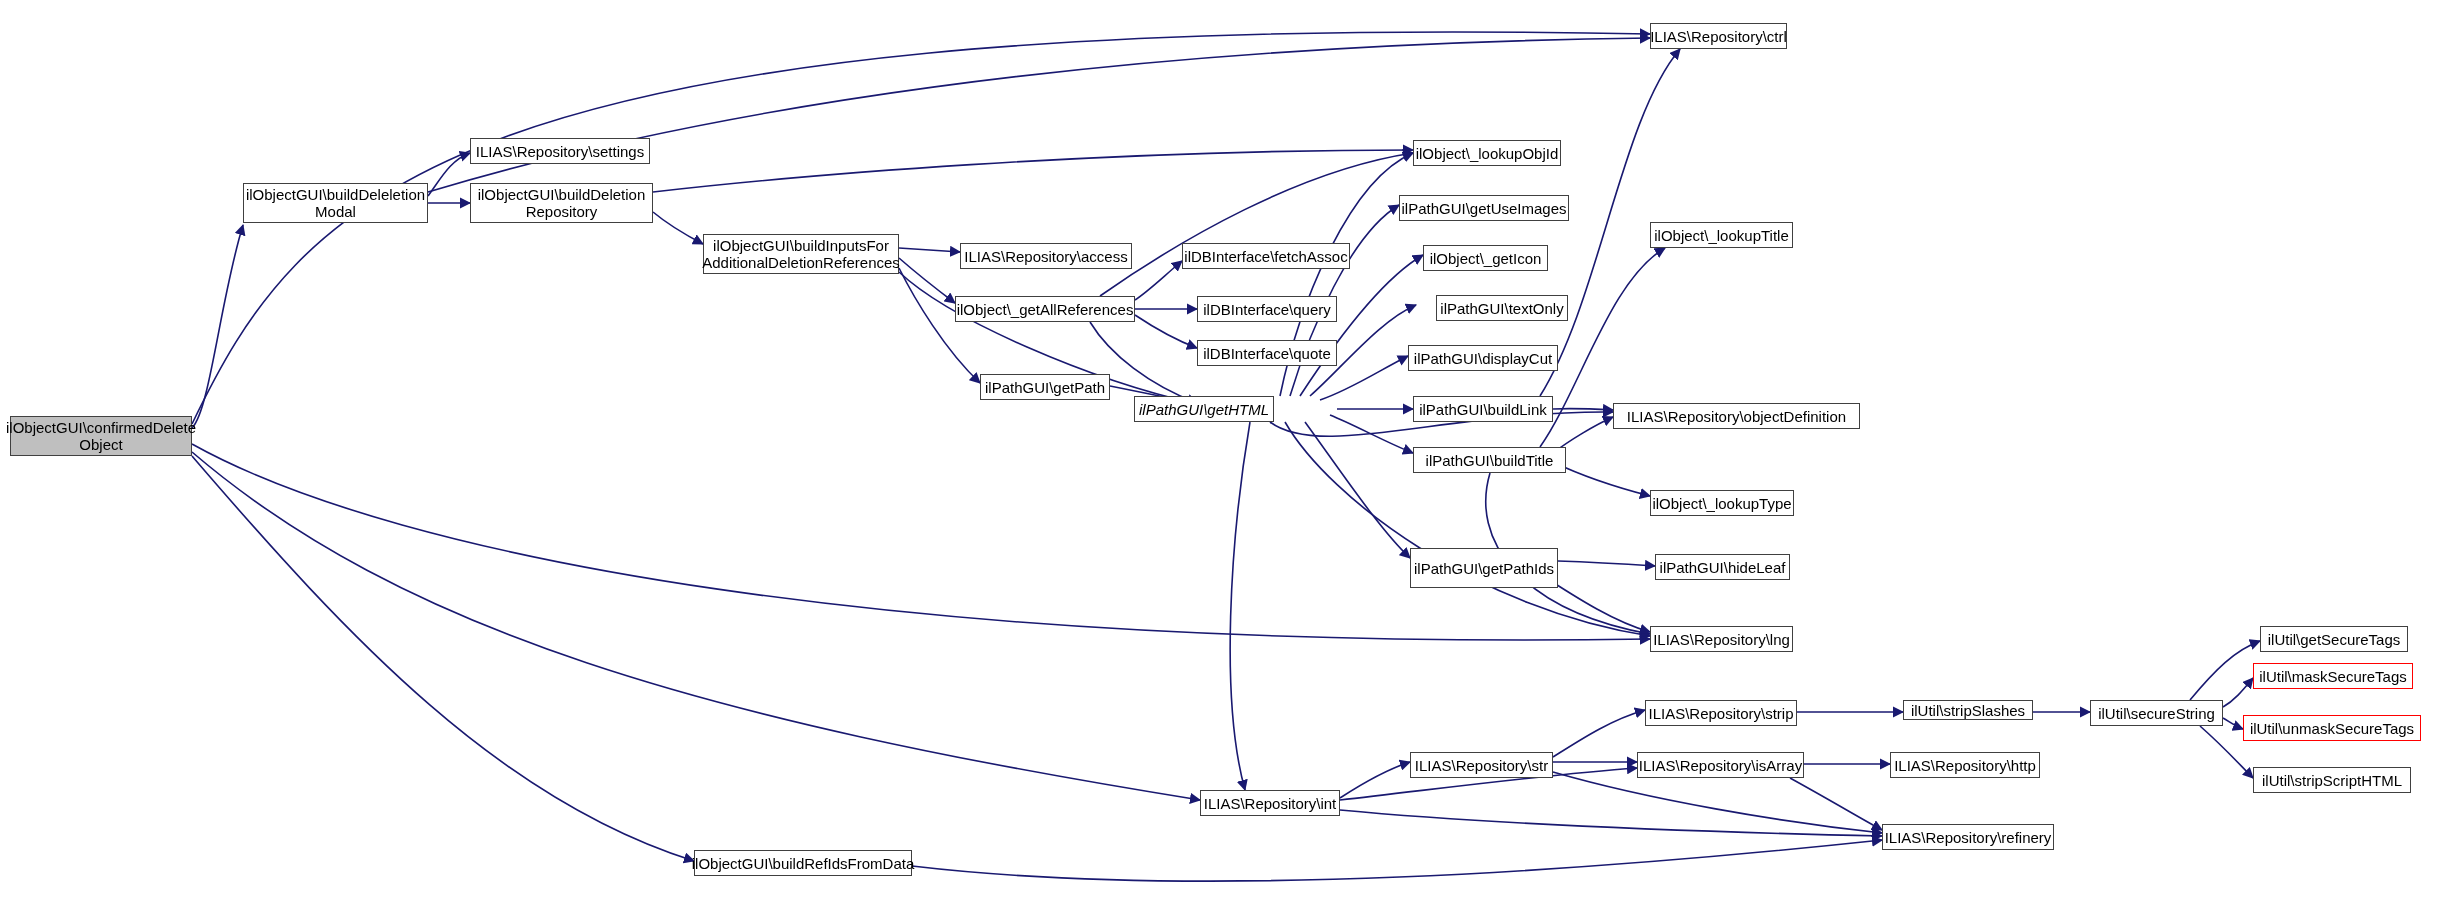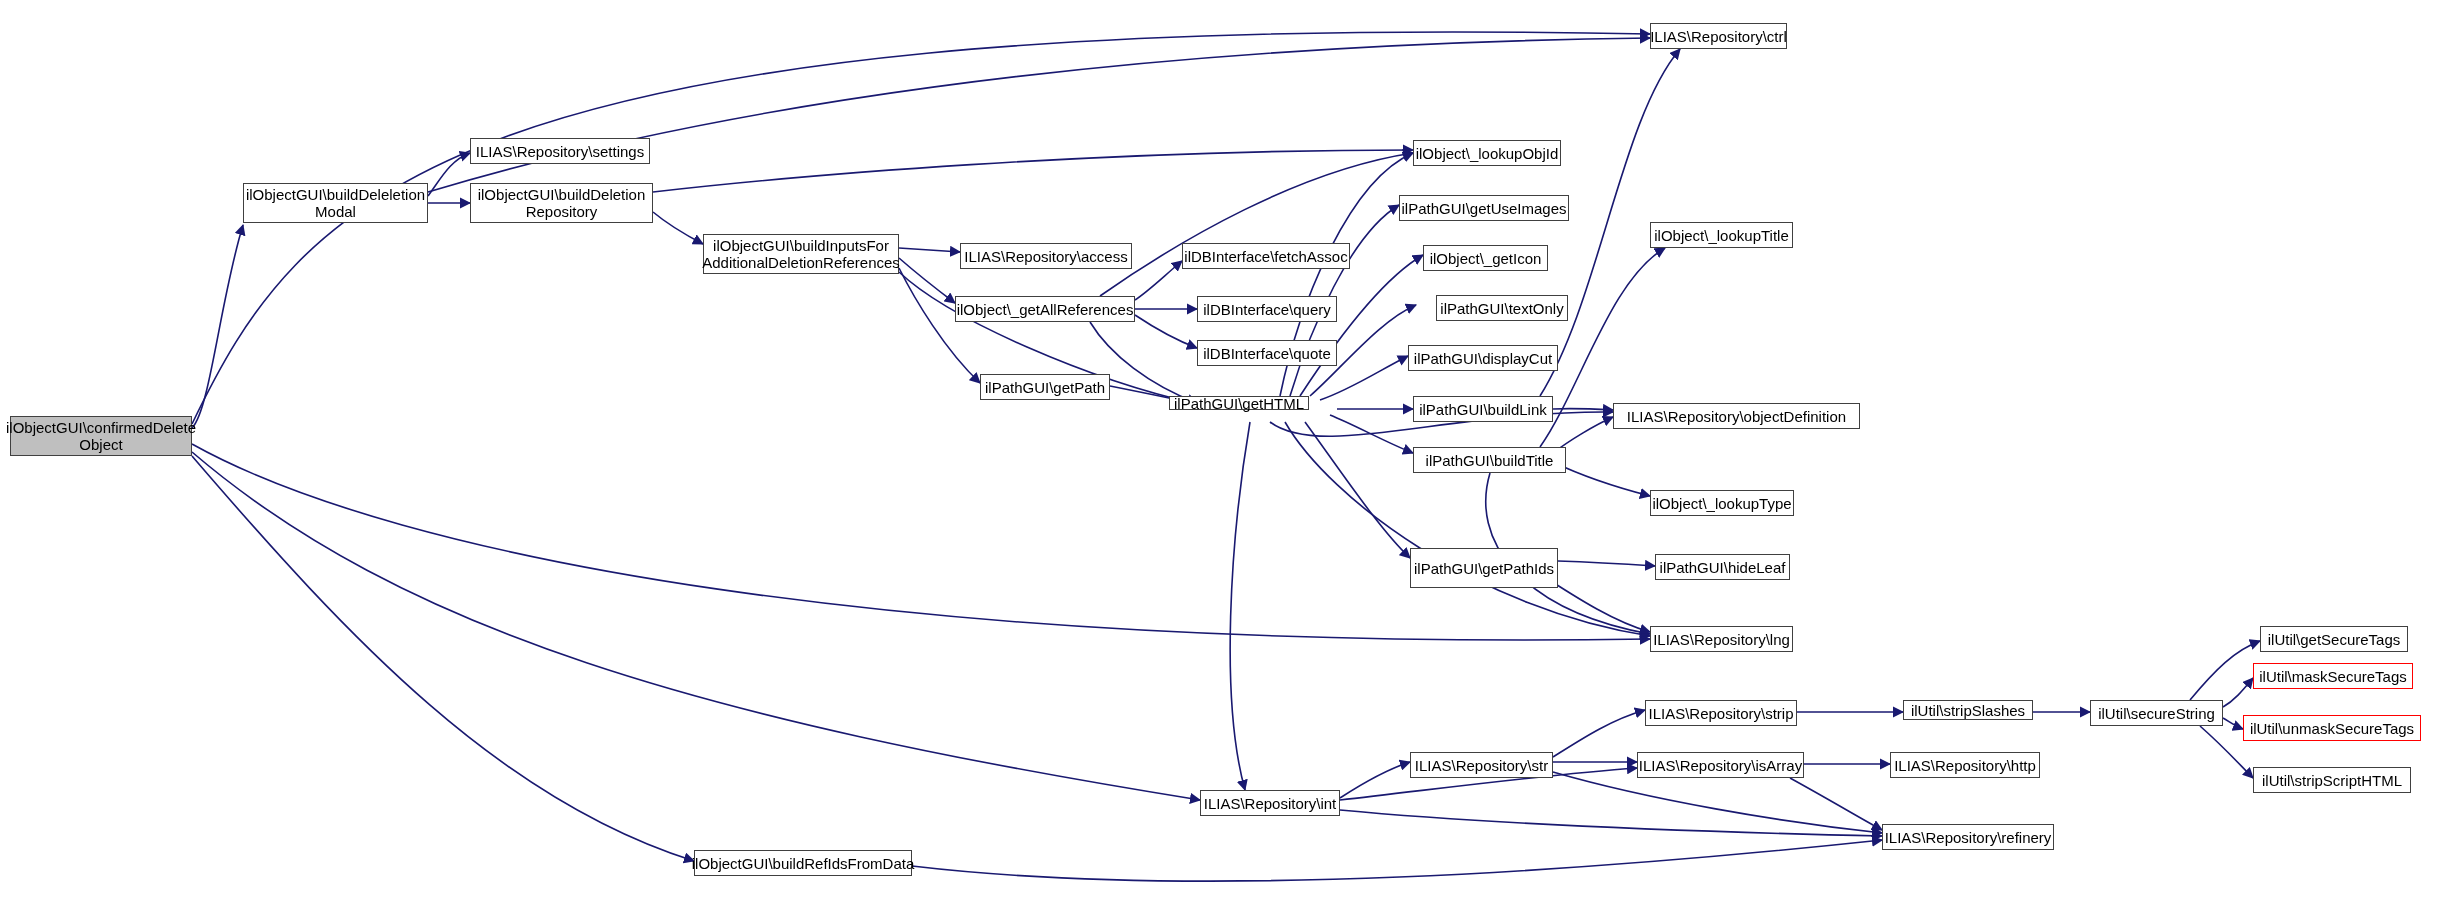--- a/index.html
+++ b/index.html
@@ -91,21 +91,21 @@
       <div class="node" style="left: 470px; top: 183px; width: 183px; height: 40px;">ilObjectGUI\buildDeletion
 Repository</div>
       <div class="node" style="left: 703px; top: 234px; width: 196px; height: 40px;">ilObjectGUI\buildInputsFor
 AdditionalDeletionReferences</div>
       <div class="node" style="left: 960px; top: 243px; width: 172px; height: 26px;">ILIAS\Repository\access</div>
       <div class="node" style="left: 955px; top: 296px; width: 180px; height: 26px;">ilObject\_getAllReferences</div>
       <div class="node" style="left: 980px; top: 374px; width: 130px; height: 26px;">ilPathGUI\getPath</div>
       <div class="node" style="left: 1182px; top: 243px; width: 168px; height: 26px;">ilDBInterface\fetchAssoc</div>
       <div class="node" style="left: 1197px; top: 296px; width: 140px; height: 26px;">ilDBInterface\query</div>
       <div class="node" style="left: 1197px; top: 340px; width: 140px; height: 26px;">ilDBInterface\quote</div>
-      <div class="node" style="left: 1169px; top: 396px; width: 140px; height: 14px;">ilPathGUI\getHTML</div>
+      <div class="node" style="left: 1134px; top: 396px; width: 140px; height: 26px; font-style: italic;">ilPathGUI\getHTML</div>
       <div class="node" style="left: 1413px; top: 140px; width: 148px; height: 26px;">ilObject\_lookupObjId</div>
       <div class="node" style="left: 1399px; top: 195px; width: 170px; height: 26px;">ilPathGUI\getUseImages</div>
       <div class="node" style="left: 1423px; top: 245px; width: 125px; height: 26px;">ilObject\_getIcon</div>
       <div class="node" style="left: 1416px; top: 295px; width: 132px; height: 26px; margin-left: 20px;">ilPathGUI\textOnly</div>
       <div class="node" style="left: 1408px; top: 345px; width: 150px; height: 26px;">ilPathGUI\displayCut</div>
       <div class="node" style="left: 1413px; top: 396px; width: 140px; height: 26px;">ilPathGUI\buildLink</div>
       <div class="node" style="left: 1413px; top: 447px; width: 153px; height: 26px; text-align: center;">ilPathGUI\buildTitle</div>
       <div class="node" style="left: 1410px; top: 548px; width: 148px; height: 40px;">ilPathGUI\getPathIds</div>
       <div class="node" style="left: 1650px; top: 23px; width: 137px; height: 26px;">ILIAS\Repository\ctrl</div>
       <div class="node" style="left: 1650px; top: 222px; width: 143px; height: 26px;">ilObject\_lookupTitle</div>

